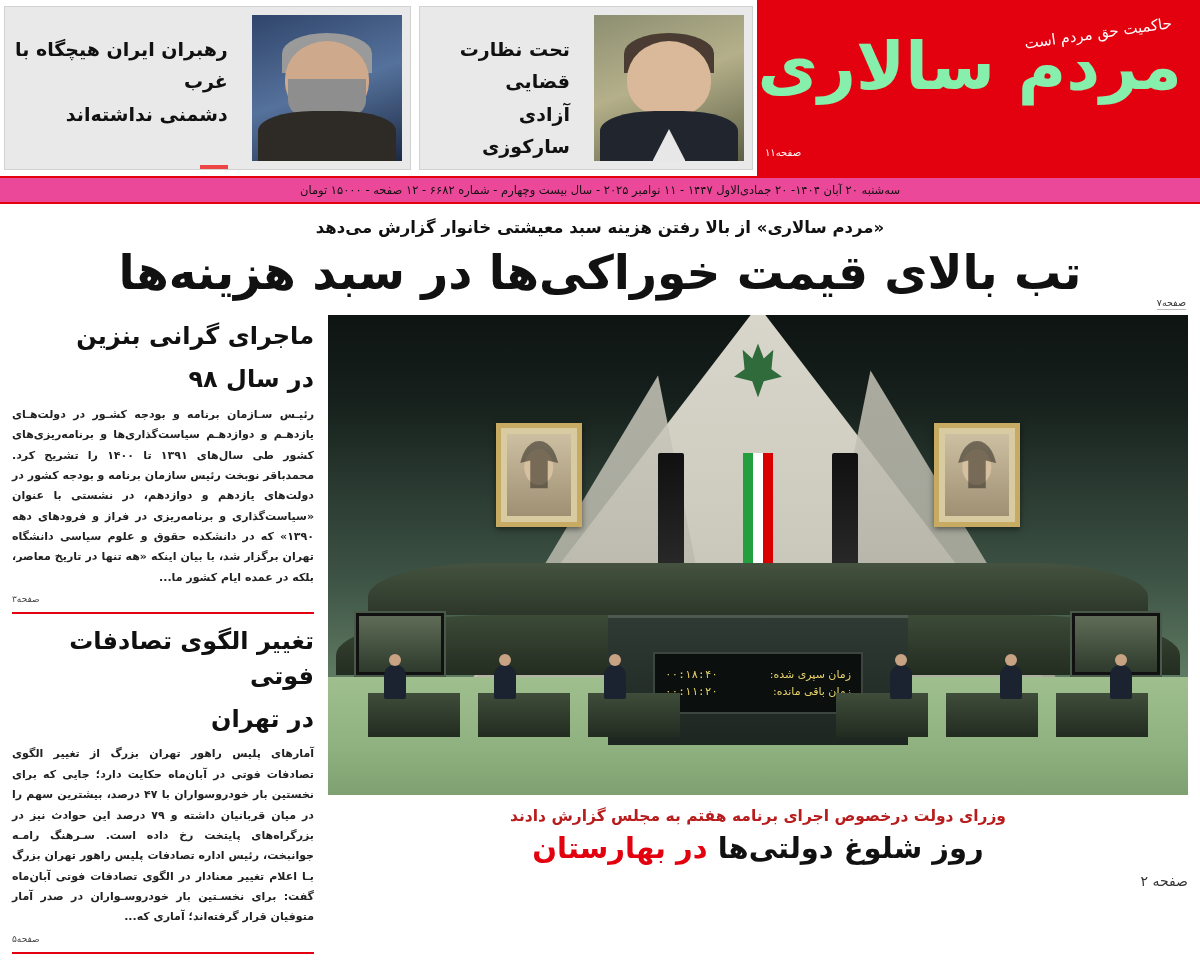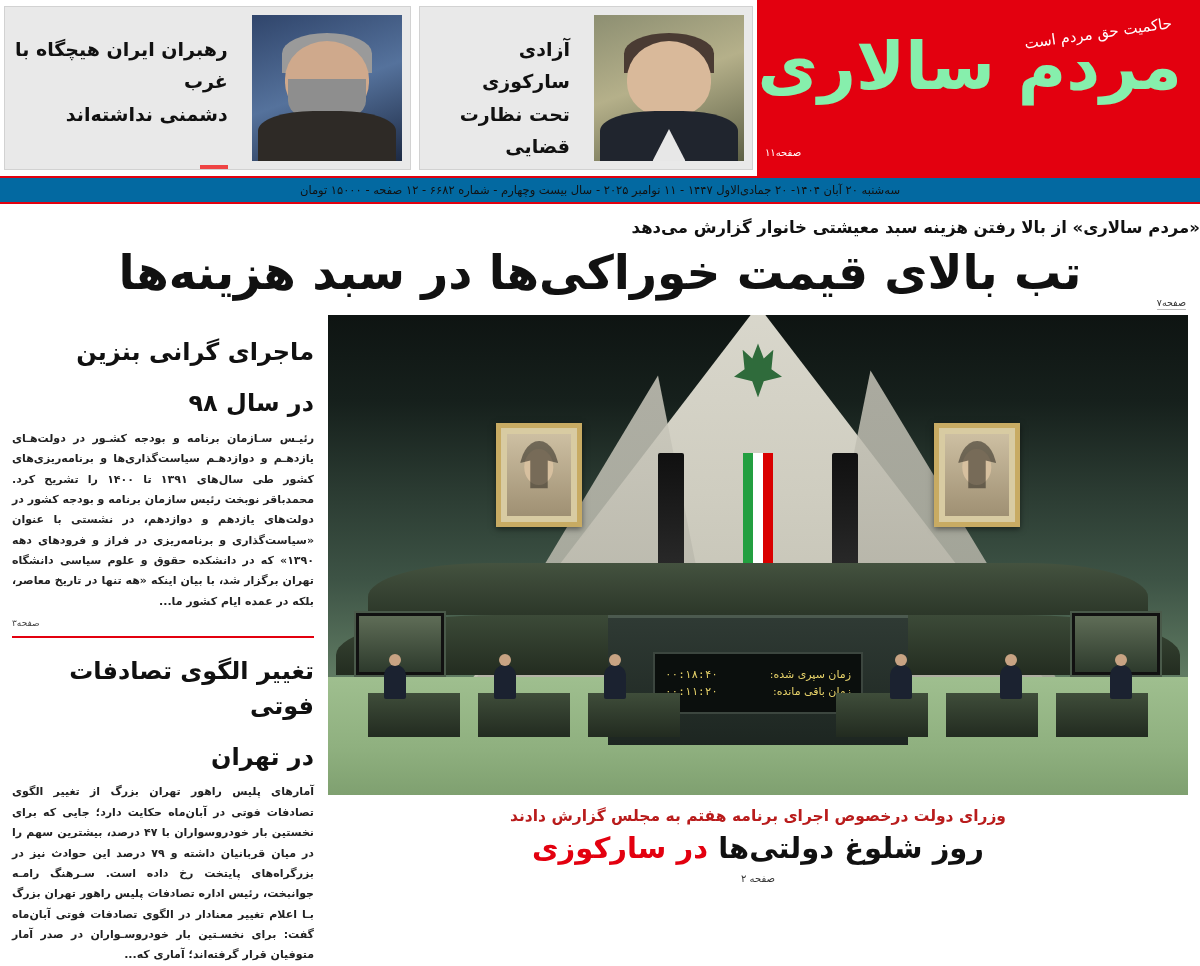--- a/index.html
+++ b/index.html
@@ -155,32 +155,32 @@
     transform: translateX(-50%);
     background: #e7e7e7;
     clip-path: polygon(50% 0,100% 100%,0 100%);
   }
 
   
   .datebar {
     height: 28px;
     border-top: 2px solid #e3000f;
     border-bottom: 2px solid #e3000f;
-    background: #0369a1;
+    background: #ec4899;
     display: flex;
     align-items: center;
     justify-content: center;
     font-size: 11.5px;
     color: #111;
     letter-spacing: 0;
   }
 
   
   .kicker {
-    text-align: right;
+    text-align: center;
     font-size: 16.5px;
     font-weight: bold;
     color: #111;
     padding: 14px 0 6px 0;
   }
   .headline {
     text-align: center;
     font-size: 47px;
     font-weight: bold;
     color: #111;
@@ -384,35 +384,34 @@
   }
   .caption-big {
     text-align: center;
     font-size: 29px;
     font-weight: bold;
     color: #111;
     padding: 2px 0 6px 0;
   }
   .caption-big .red { color: #e3000f; }
   .bottom-page-tag {
-    text-align: center;
-    font-size: 10px;
+    font-size: 14px;
     color: #333;
     padding-top: 2px;
   }
 
   
   .side-item { margin-bottom: 10px; }
   .side-title {
     font-size: 24px;
     font-weight: bold;
     line-height: 1.45;
     color: #111;
     text-align: right;
-    margin: 16px 0 8px 0;
+    margin: 0 0 8px 0;
   }
   .side-body {
     font-size: 11px;
     line-height: 1.85;
     color: #222;
     text-align: justify;
     direction: rtl;
     font-weight: bold;
   }
   .side-page {
@@ -435,22 +434,22 @@
   <div class="masthead">
 
     <div class="logo-block">
       <div class="logo-slogan">حاکمیت حق مردم است</div>
       <div class="logo-title">مردم سالاری</div>
       <div class="logo-pageno">صفحه۱۱</div>
     </div>
 
     <div class="teaser">
       <div class="t-text">
+        <div class="t-title">تحت نظارت قضایی</div>
         <div class="t-title">آزادی سارکوزی</div>
-        <div class="t-title">تحت نظارت قضایی</div>
 
       </div>
       <div class="t-photo">
         <div class="portrait p-bg1">
           <div class="p-hair"></div>
           <div class="p-head"></div>
           <div class="p-body"></div>
           <div class="p-collar"></div>
         </div>
       </div>
@@ -539,21 +538,21 @@
         <div class="ph-person" style="left:276px; bottom:96px;"></div>
         <div class="ph-person" style="right:56px; bottom:96px;"></div>
         <div class="ph-person" style="right:166px; bottom:96px;"></div>
         <div class="ph-person" style="right:276px; bottom:96px;"></div>
 
       </div>
 
       <div class="caption-line">وزرای دولت درخصوص اجرای برنامه هفتم به مجلس گزارش دادند</div>
       <div class="caption-big">
         <span>روز شلوغ دولتی‌ها</span>
-        <span class="red">در سارکوزی</span>
+        <span class="red">در بهارستان</span>
       </div>
       <div class="bottom-page-tag">صفحه ۲</div>
     </div>
 
     <div class="col-side">
 
       <div class="side-item">
         <div class="side-title">ماجرای گرانی بنزین</div>
         <div class="side-title">در سال ۹۸</div>
         <div class="side-body">رئیـس سـازمان برنامه و بودجه کشـور در دولت‌هـای یازدهـم و دوازدهـم سیاست‌گذاری‌ها و برنامه‌ریزی‌های کشور طی سال‌های ۱۳۹۱ تا ۱۴۰۰ را تشریح کرد. محمدباقر نوبخت رئیس سازمان برنامه و بودجه کشور در دولت‌های یازدهم و دوازدهم، در نشستی با عنوان «سیاست‌گذاری و برنامه‌ریزی در فراز و فرودهای دهه ۱۳۹۰» که در دانشکده حقوق و علوم سیاسی دانشگاه تهران برگزار شد، با بیان اینکه «هه تنها در تاریخ معاصر، بلکه در عمده ایام کشور ما...</div>

